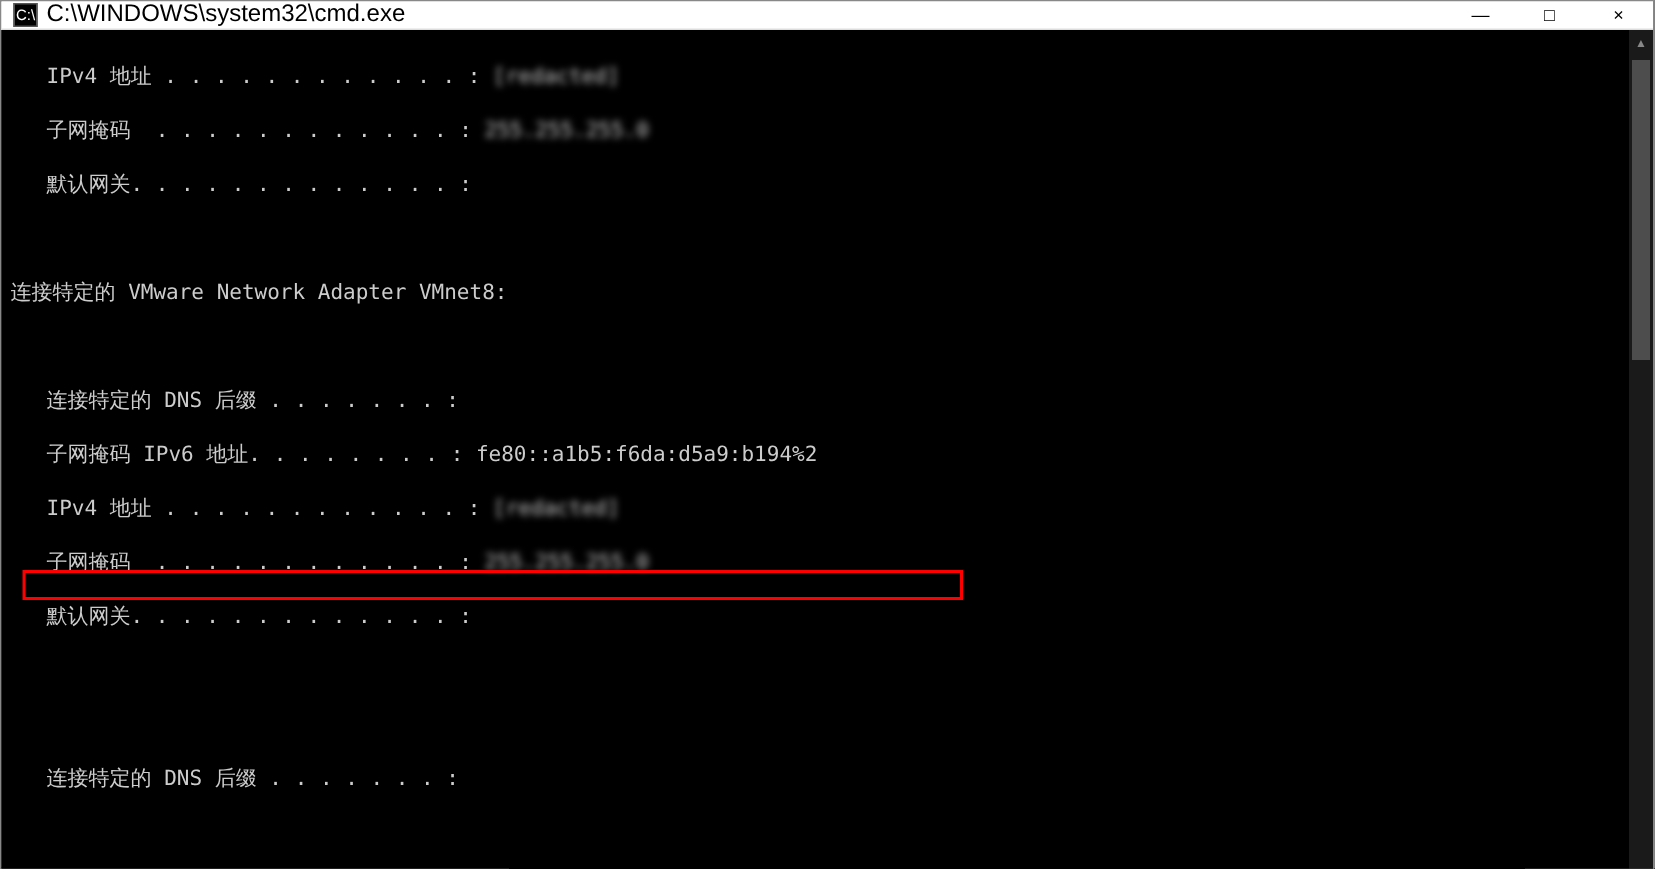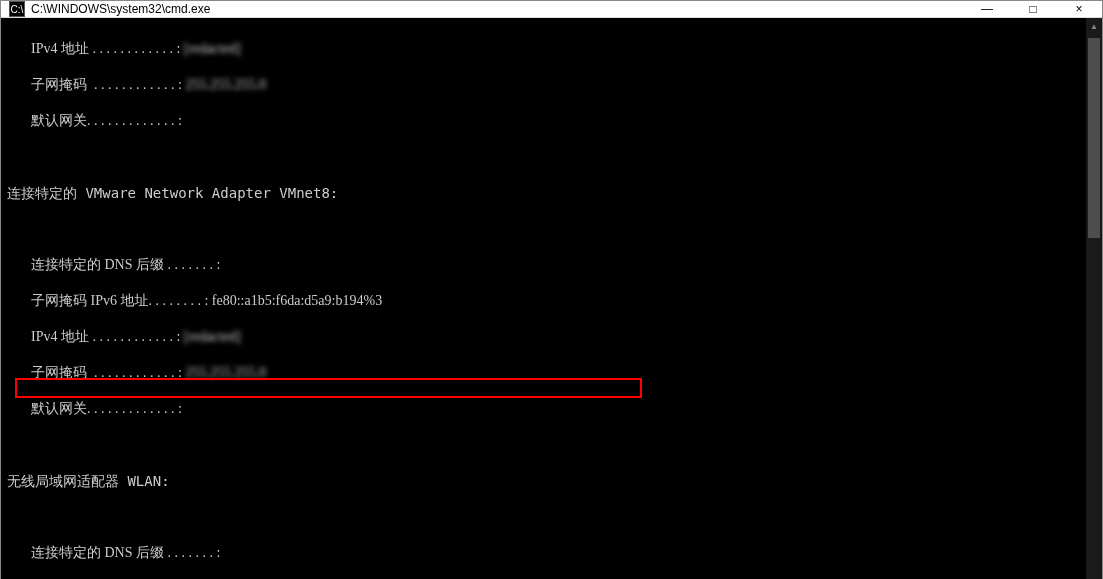--- a/index.html
+++ b/index.html
@@ -36,21 +36,21 @@
       margin-right: 6px;
       display: flex;
       align-items: center;
       justify-content: center;
       font-size: 10px;
       background: #000;
       color: #fff;
       border: 1px solid #555;
     }
     .titlebar-title {
-      font-size: 12px;
+      font-size: 16px;
       color: #000;
       flex: 1;
     }
     .titlebar-controls {
       display: flex;
       height: 100%;
     }
     .titlebar-btn {
       width: 46px;
       height: 100%;
@@ -100,21 +100,21 @@
       display: flex;
       align-items: center;
       justify-content: center;
       color: #888;
       font-size: 8px;
     }
     .scrollbar-arrow.top { top: 0; }
     .line {
       height: 18px;
     }
-    .indent1 { padding-left: 24px; font-family: Liberation Serif, serif; }
+    .indent1 { padding-left: 24px; }
     .blur {
       filter: blur(2.5px);
       display: inline;
     }
     .redbox {
       position: absolute;
       border: 2px solid #ff0000;
       left: 14px;
       top: 360px;
       width: 627px;
@@ -138,26 +138,25 @@
 
   <div class="terminal-wrap">
     <div class="terminal">
 <div class="line indent1"><span>IPv4 地址 . . . . . . . . . . . . : </span><span class="blur">[redacted]</span></div>
 <div class="line indent1"><span>子网掩码  . . . . . . . . . . . . : </span><span class="blur">255.255.255.0</span></div>
 <div class="line indent1"><span>默认网关. . . . . . . . . . . . . :</span></div>
 <div class="line"></div>
 <div class="line">连接特定的 VMware Network Adapter VMnet8:</div>
 <div class="line"></div>
 <div class="line indent1">连接特定的 DNS 后缀 . . . . . . . :</div>
-<div class="line indent1"><span>子网掩码 IPv6 地址. . . . . . . . : </span><span>fe80::a1b5:f6da:d5a9:b194%3</span></div>
+<div class="line indent1"><span>子网掩码 IPv6 地址. . . . . . . . : </span><span>fe80::a1b5:f6da:d5a9:b194%2</span></div>
 <div class="line indent1"><span>IPv4 地址 . . . . . . . . . . . . : </span><span class="blur">[redacted]</span></div>
 <div class="line indent1"><span>子网掩码  . . . . . . . . . . . . : </span><span class="blur">255.255.255.0</span></div>
 <div class="line indent1"><span>默认网关. . . . . . . . . . . . . :</span></div>
 <div class="line"></div>
-<div class="line">无线局域网适配器 WLAN:</div>
 <div class="line"></div>
 <div class="line indent1">连接特定的 DNS 后缀 . . . . . . . :</div>
 
 
 
 
 
 
 
 

